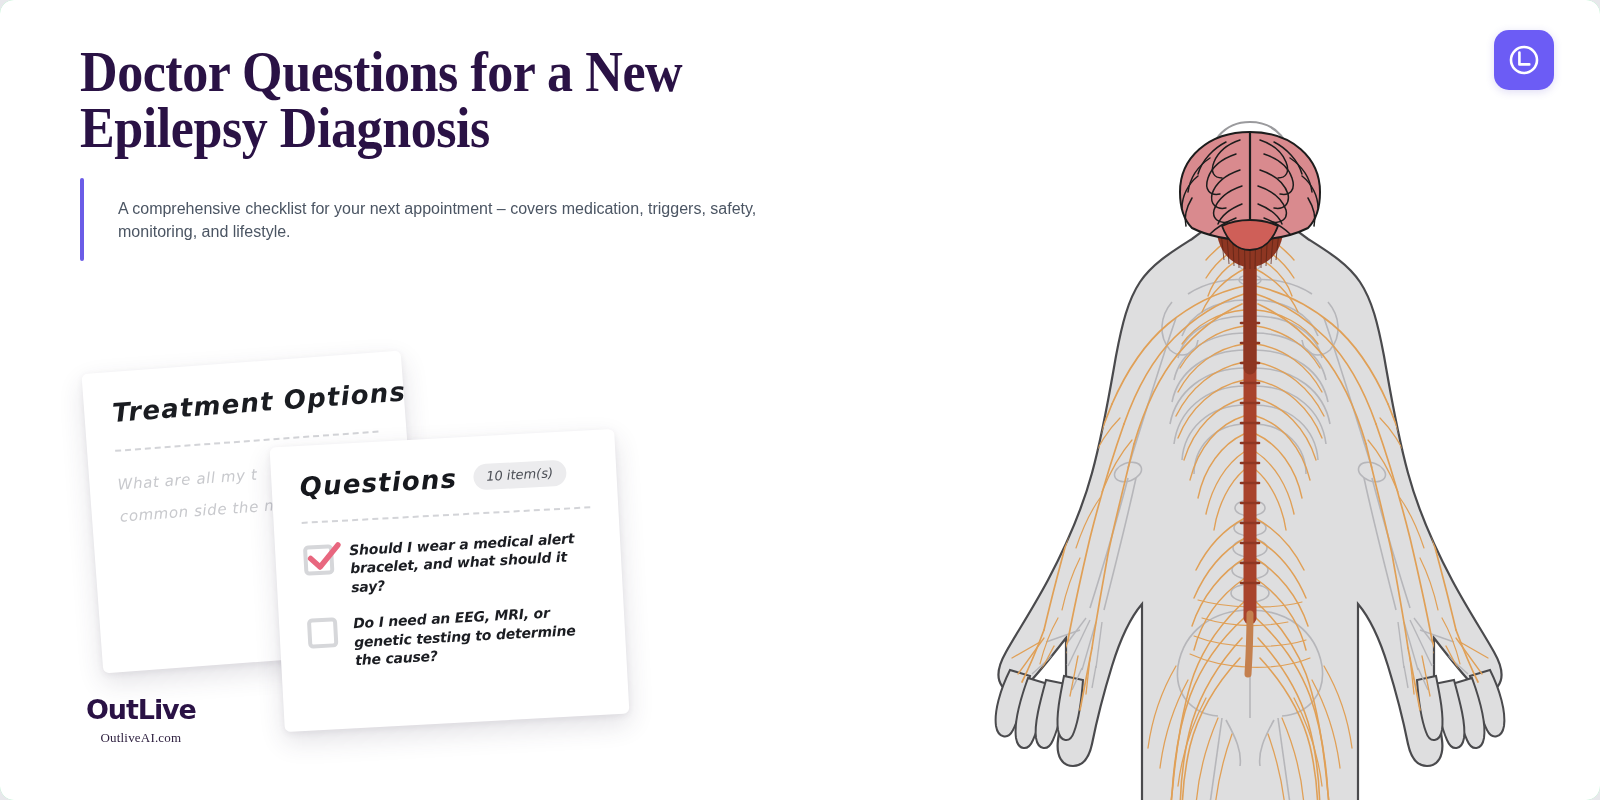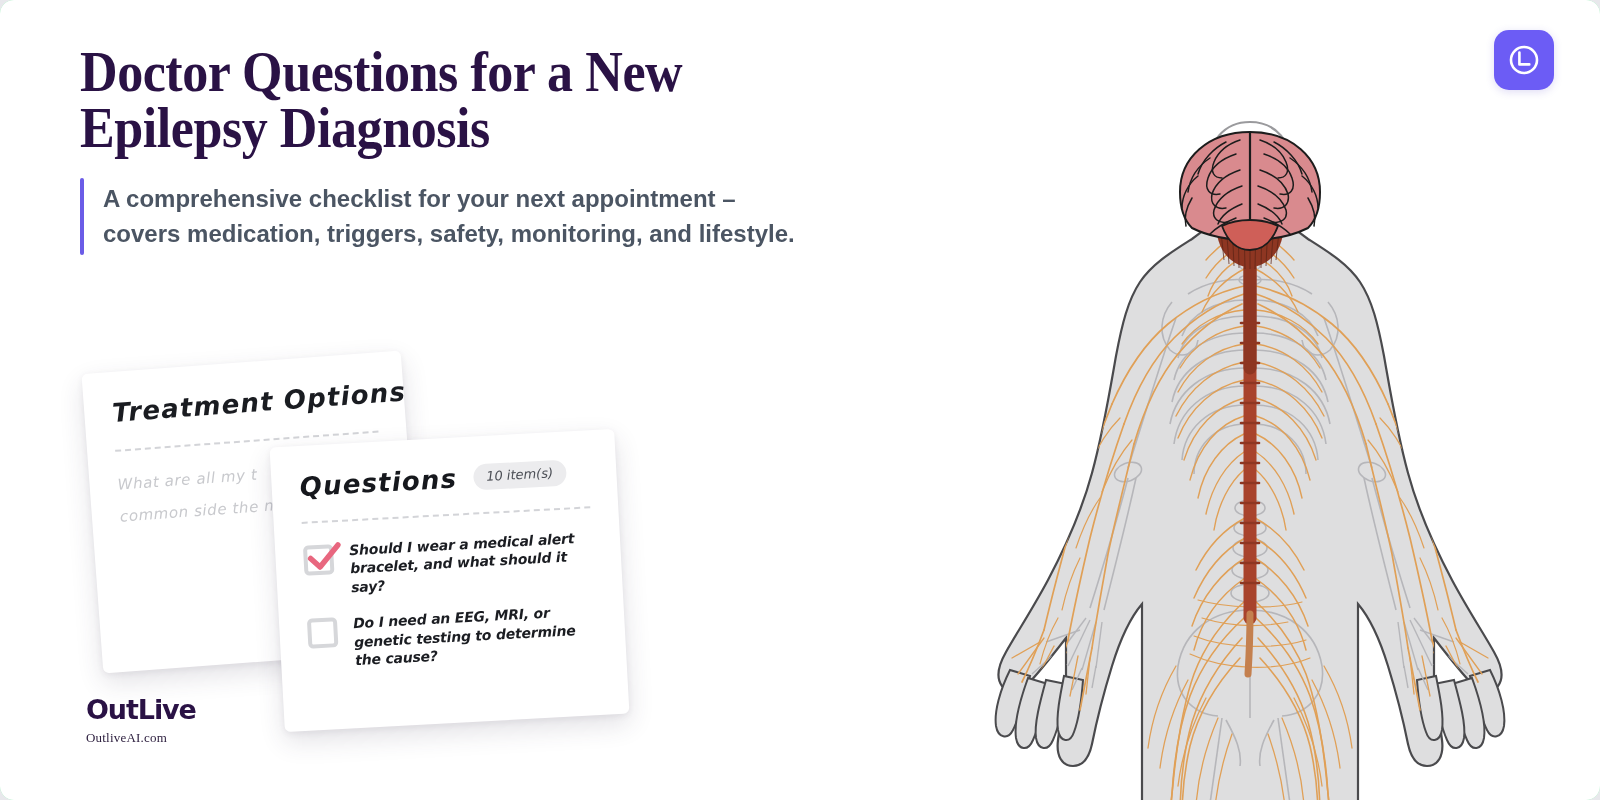--- a/index.html
+++ b/index.html
@@ -68,27 +68,26 @@
     gap: 16px;
   }
   .accent-bar {
     width: 4px;
     min-width: 4px;
     background: #6b5ce7;
     border-radius: 2px;
     align-self: stretch;
   }
   .subtitle {
-    font-size: 24px;
+    font-size: 16px;
     line-height: 1.45;
     color: #4b5563;
     max-width: 700px;
-    margin: 3px;
+    margin: 18px;
     padding-top: 1px;
-    font-weight: bold;
   }
 
   
   .badge {
     position: absolute;
     right: 46px;
     top: 30px;
     width: 60px;
     height: 60px;
     border-radius: 15px;
@@ -192,20 +191,21 @@
     letter-spacing: 0.6px;
     margin-bottom: 14px;
     white-space: nowrap;
   }
 
   
   .footer {
     position: absolute;
     left: 86px;
     top: 696px;
+    text-align: center;
   }
   .brand {
     font-family: "DejaVu Sans", sans-serif;
     font-weight: bold;
     font-size: 27px;
     letter-spacing: -1.1px;
     color: #2a1245;
     line-height: 1;
   }
   .brand-url {

